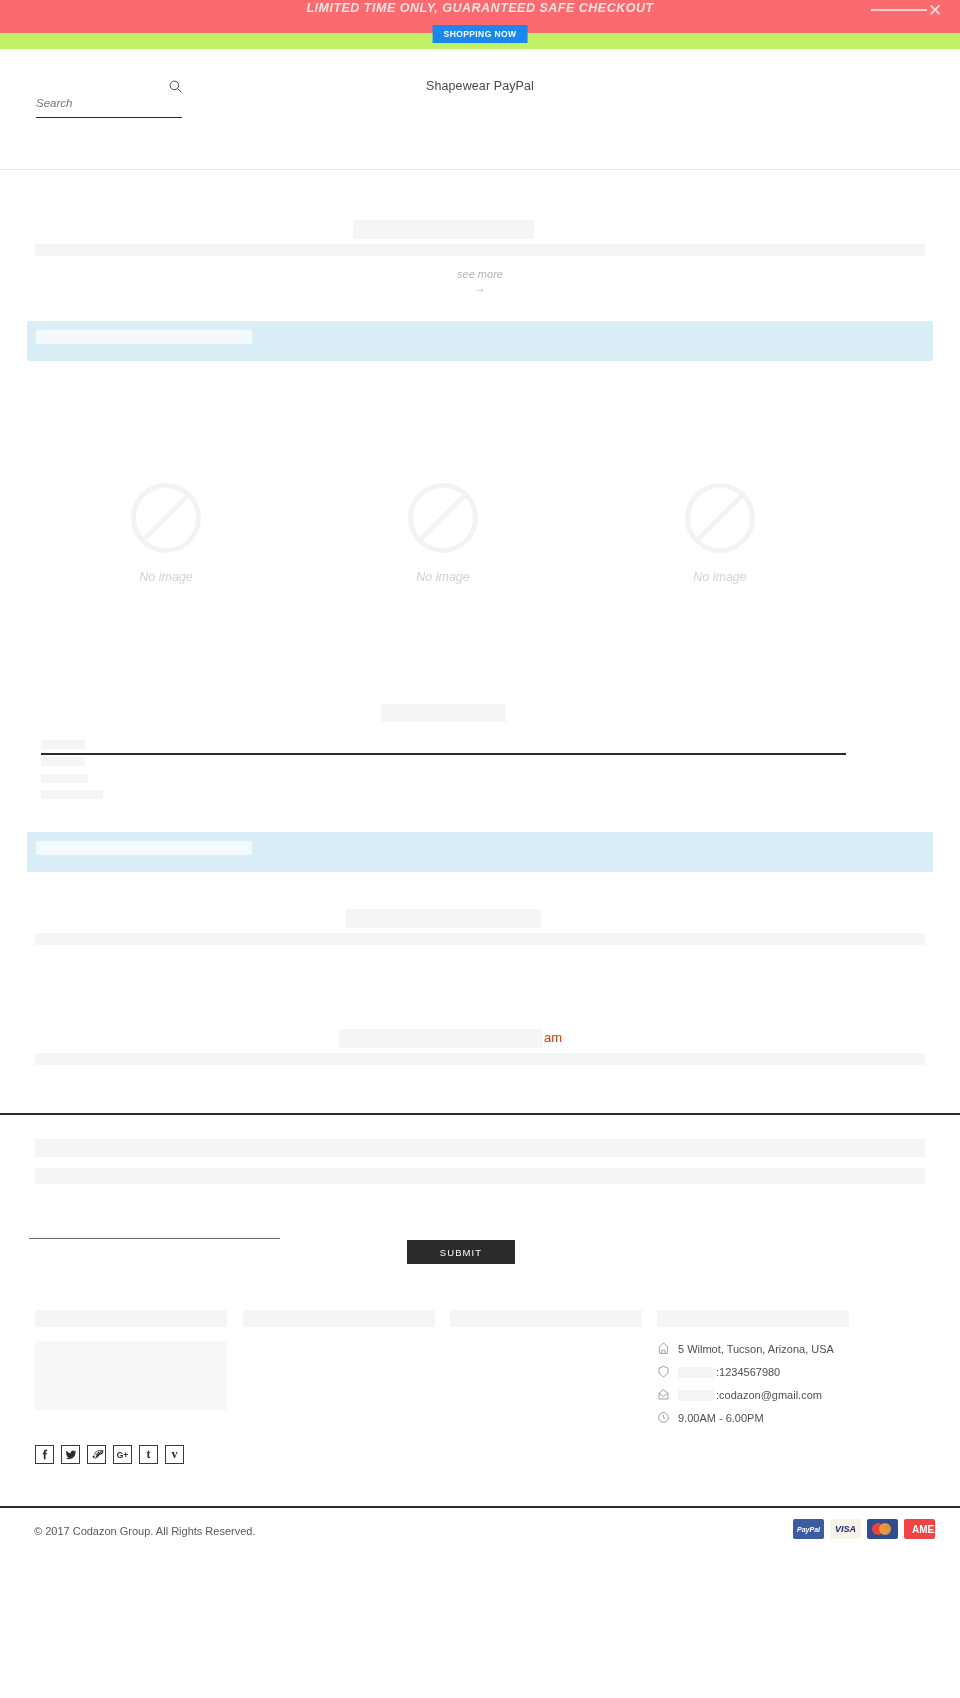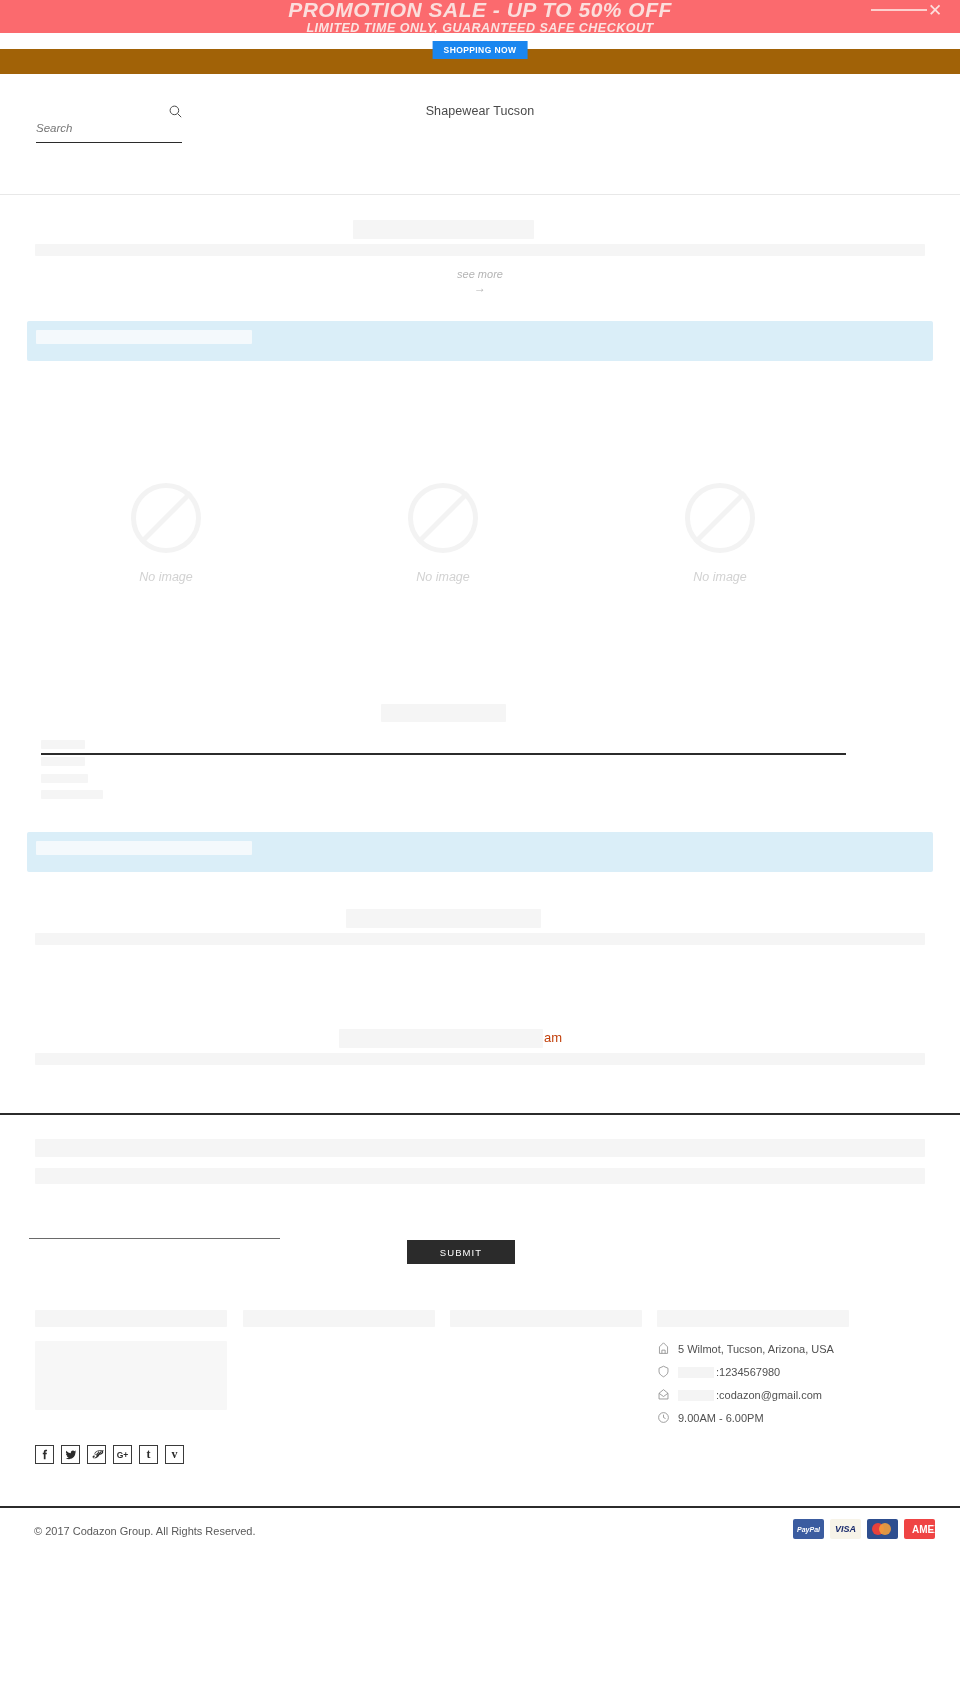--- a/index.html
+++ b/index.html
@@ -56,23 +56,22 @@
     color: #fddfdd;
     font-size: 17px;
     line-height: 16px;
     text-align: center;
     cursor: pointer;
   }
 
   
   .dark-strip {
     position: relative;
-    height: 25px;
-    background: #a16207;
-    margin-top: 16px;
+    height: 16px;
+    background: #bef264;
   }
   .shopping-now {
     position: absolute;
     left: 50%;
     transform: translateX(-50%);
     top: -8px;
     background: #1a86ef;
     color: #ffffff;
     font-size: 8.5px;
     font-weight: 700;
@@ -327,42 +326,41 @@
     top: 1030px;
     font-size: 13px;
     color: #c2410c;
   }
 </style>
 </head>
 <body>
 
 <div class="promo-bar">
   <div class="promo-text-wrap">
-    <span class="promo-line1">PROMOTION SALE - UP TO 50% OFF</span>
     <span class="promo-line2">LIMITED TIME ONLY, GUARANTEED SAFE CHECKOUT</span>
   </div>
   <div class="promo-close-line"></div>
   <div class="promo-close">✕</div>
 </div>
 
 <div class="dark-strip">
   <div class="shopping-now">SHOPPING NOW</div>
 </div>
 
 <div class="header">
   <div class="search-box">
     <input class="search-input" type="text" placeholder="Search" style="">
     <span class="search-icon">
       <svg width="13" height="13" viewBox="0 0 13 13">
         <circle cx="5.4" cy="5.4" r="4.3" fill="none" stroke="#4a4a4a" stroke-width="1"></circle>
         <line x1="8.6" y1="8.6" x2="12.2" y2="12.2" stroke="#4a4a4a" stroke-width="1"></line>
       </svg>
     </span>
   </div>
-  <div class="brand-title">Shapewear Tucson</div>
+  <div class="brand-title">Shapewear PayPal</div>
 </div>
 
 <div>
 
   <div class="abs skel" style="left:353px;top:220px;width:181px;height:19px;"></div>
   <div class="abs skel" style="left:35px;top:244px;width:890px;height:12px;"></div>
 
   <div class="see-more">
     <span>see more</span>
     <span class="see-more-arrow">→</span>

